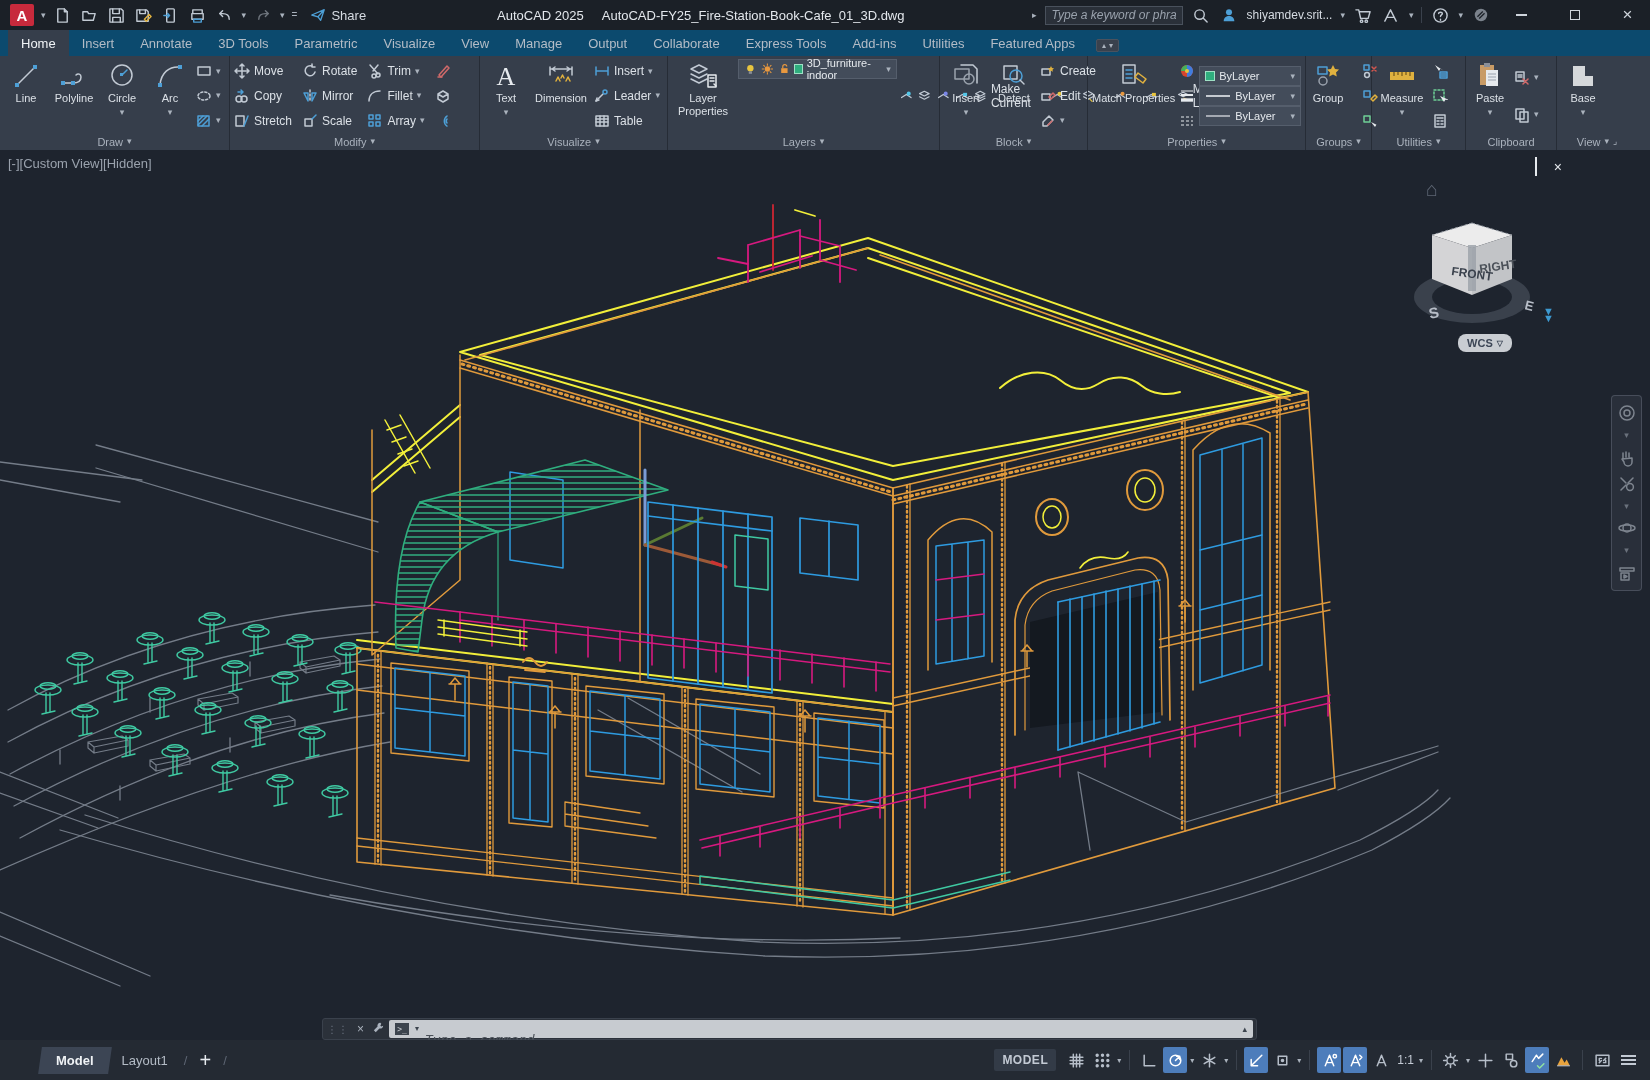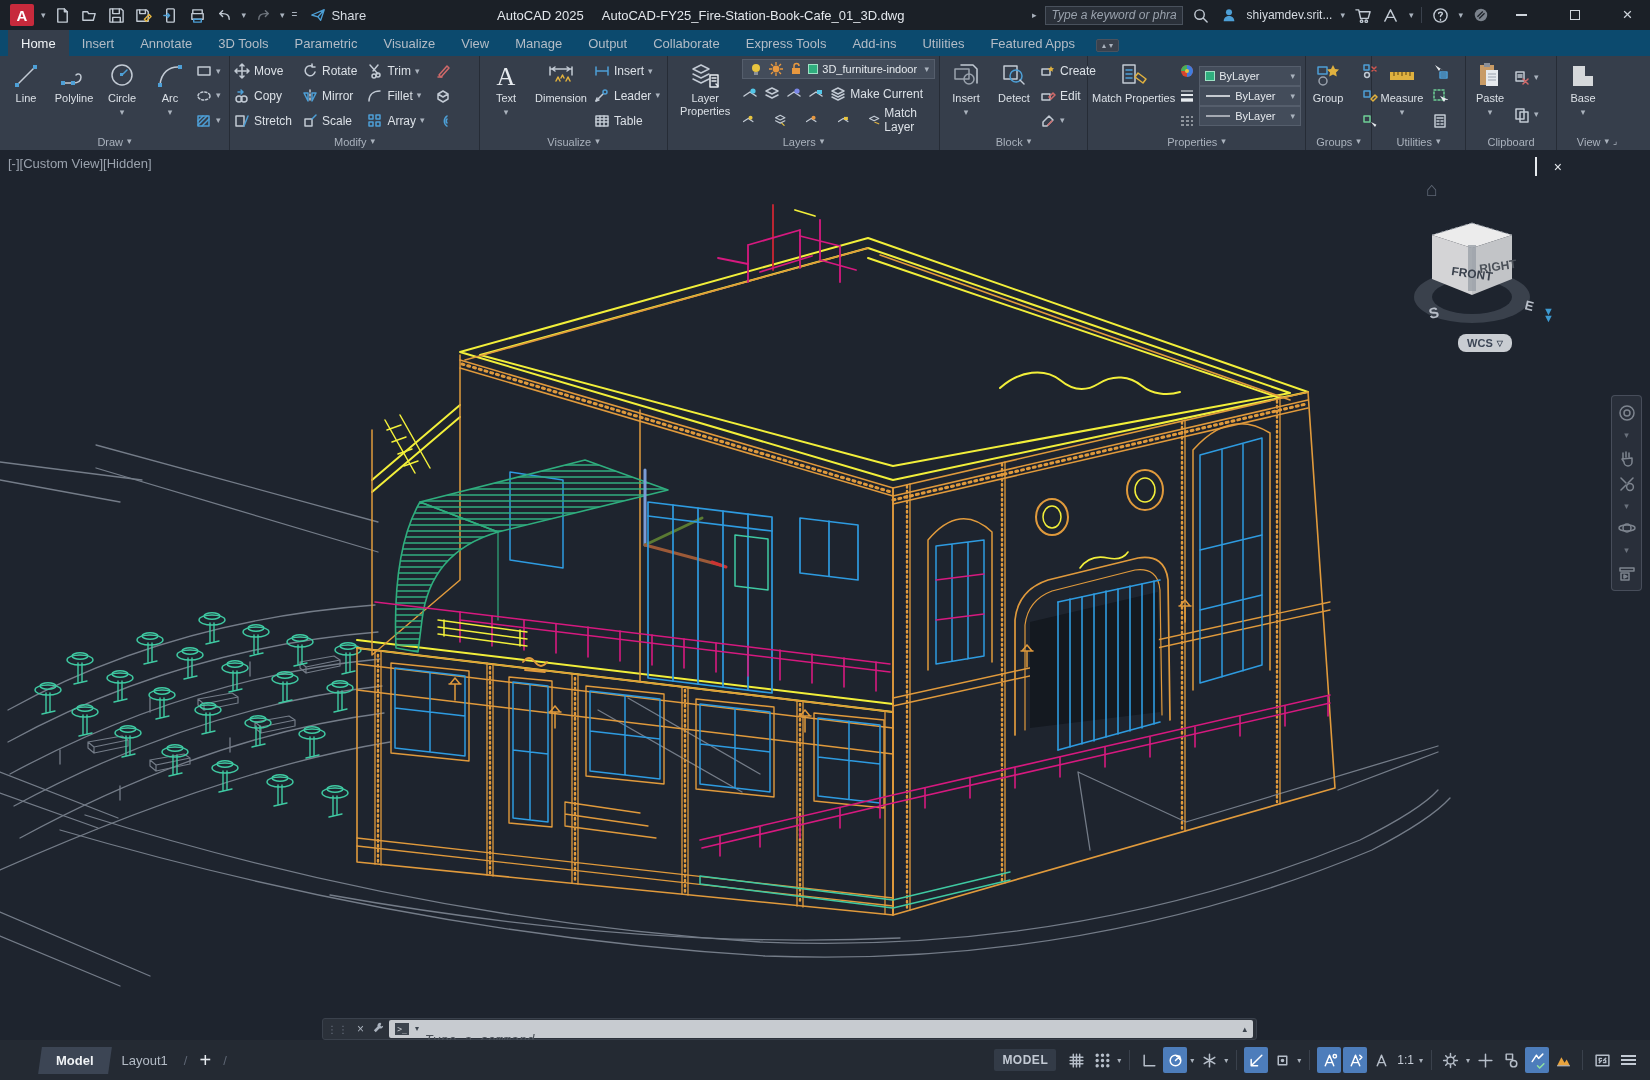--- a/index.html
+++ b/index.html
@@ -472,21 +472,21 @@
     <div class="panel" style="width:272px">
       <div class="pbody">
         <div class="bb" style="min-width:62px">
           <svg class="ic" viewBox="0 0 30 30">
               <path d="M3 8l8-4 8 4-8 4zM3 13l8 4 8-4M3 18l8 4 8-4"></path>
               <rect x="20" y="14" width="8" height="12" style="stroke:#e6eaee"></rect>
               <path d="M22 17h4M22 20h4M26 23l2 2" style="stroke:#e6eaee"></path>
             </svg>
           <span>Layer Properties</span>
         </div>
-        <div style="display:flex;flex-direction:column;gap:3px;flex:1">
+        <div style="display:flex;flex-direction:row;gap:3px;flex:1">
           <div class="combo">
             <svg class="mini16" viewBox="0 0 16 16">
                 <circle cx="8" cy="7" r="4" fill="#e8c53f"></circle>
                 <rect x="6" y="11" width="4" height="3" fill="#8a8f98"></rect>
               </svg>
             <svg class="mini16" viewBox="0 0 16 16">
                 <circle cx="8" cy="8" r="3.4" fill="#e8983f"></circle>
                 <path d="M8 1v3M8 12v3M1 8h3M12 8h3M3 3l2 2M13 3l-2 2M3 13l2-2M13 13l-2-2" stroke="#e8983f" stroke-width="1.3"></path>
               </svg>
             <svg class="mini16" viewBox="0 0 16 16">

